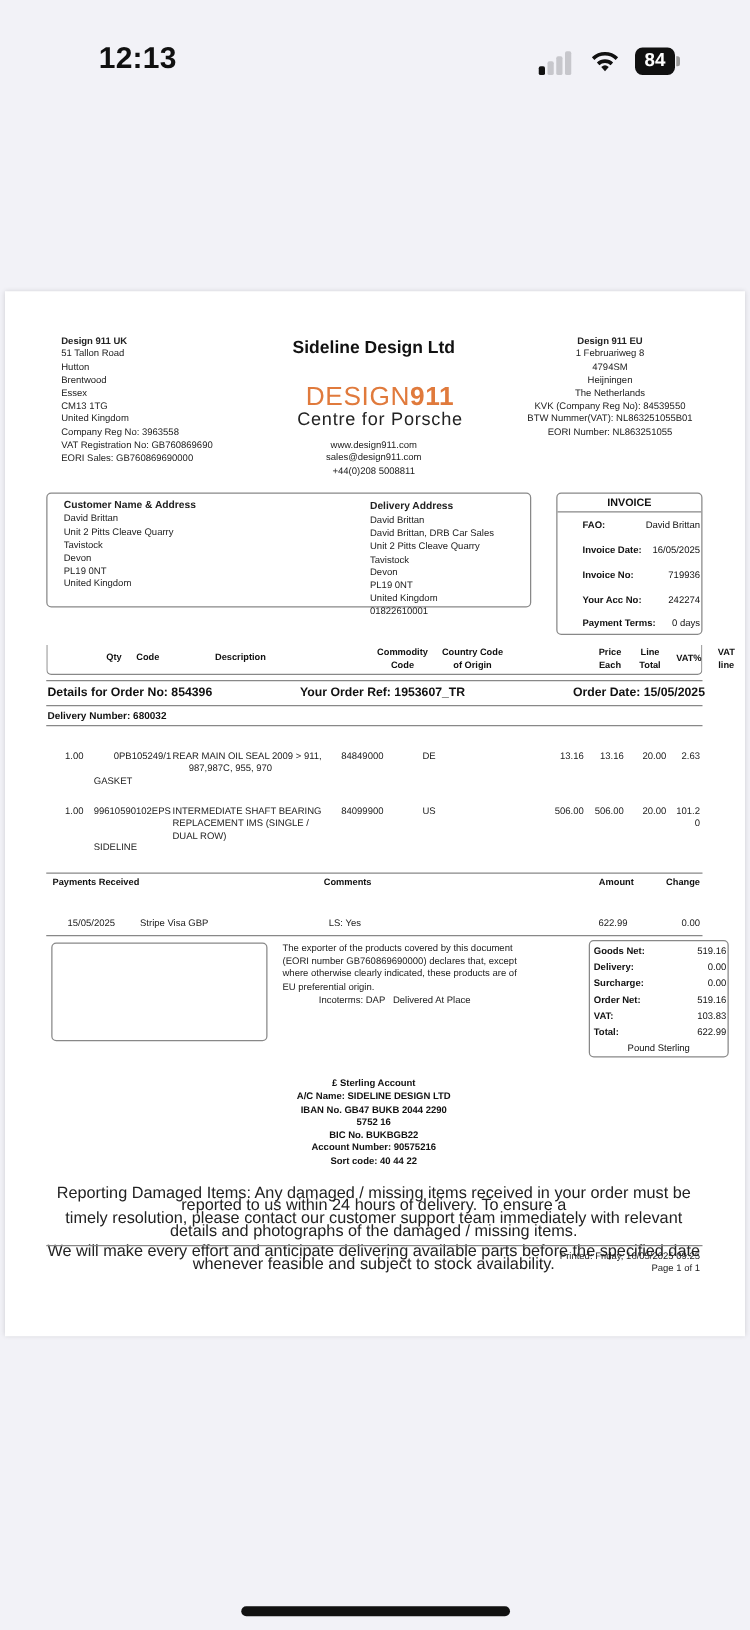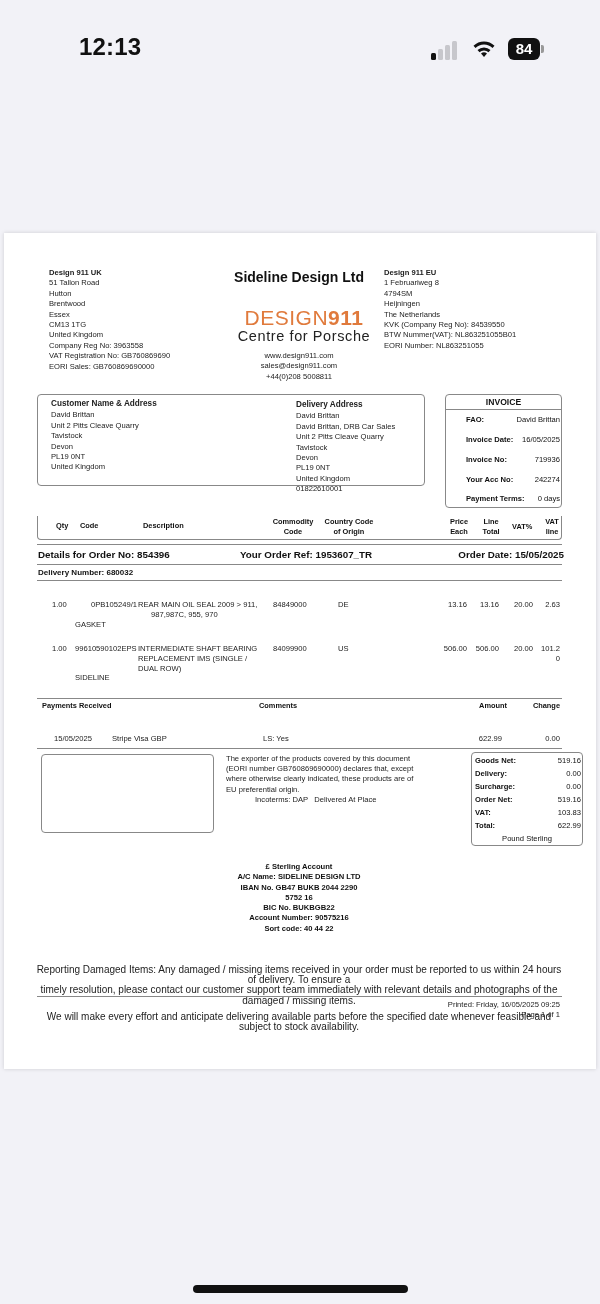--- a/index.html
+++ b/index.html
@@ -19,53 +19,53 @@
 
   
   .doc { position: absolute; left: 4px; top: 233px; width: 592px; height: 836px; background: #fff; box-shadow: 0 0 4px rgba(0,0,0,0.15); }
   .abs { position: absolute; }
   .tiny { font-size: 7.6px; line-height: 10.4px; color: #222; }
   .b { font-weight: 700; }
   .right { text-align: right; }
   .center { text-align: center; }
 
   .uk-addr { left: 45px; top: 35px; width: 180px; }
-  .eu-addr { left: 380px; top: 35px; width: 168px; text-align: left; }
+  .eu-addr { left: 400px; top: 35px; width: 168px; text-align: center; }
   .company { left: 200px; top: 36px; width: 190px; text-align: center; font-size: 14px; font-weight: 700; }
   .logo { left: 212px; top: 74px; width: 176px; text-align: center; }
   .logo-main { font-size: 21px; line-height: 21px; color: #e07a3c; letter-spacing: 0.5px; font-weight: 400; }
   .logo-main b { font-weight: 700; }
   .logo-sub { font-size: 14.5px; line-height: 16px; color: #222; letter-spacing: 0.6px; }
   .contact { left: 200px; top: 118px; width: 190px; text-align: center; }
 
   .box { position: absolute; border: 1px solid #888; border-radius: 4px; }
   .cust-box { left: 33px; top: 161px; width: 388px; height: 92px; }
   .inv-box { left: 441px; top: 161px; width: 117px; height: 114px; }
   .inv-title { position: absolute; left: 0; top: 2px; width: 100%; text-align: center; font-size: 8.6px; font-weight: 700; }
   .inv-sep { position: absolute; left: 0; top: 14px; width: 100%; border-top: 1px solid #888; }
   .inv-row { position: absolute; left: 4px; width: 110px; font-size: 7.6px; }
   .inv-row .lbl { font-weight: 700; position: absolute; left: 16px; }
   .inv-row .val { position: absolute; right: 0; }
 
   .col-head { left: 33px; top: 283px; width: 525px; height: 24px; border: 1px solid #888; border-top: none; border-radius: 0 0 4px 4px; }
-  .ch { position: absolute; font-size: 7.4px; font-weight: 700; line-height: 10px; text-align: center; }
+  .ch { position: absolute; font-size: 7.4px; font-weight: 700; line-height: 10px; text-align: center; margin-left: 29px; }
 
   .hr { position: absolute; border-top: 1px solid #888; }
   .order-line { font-size: 9.8px; font-weight: 700; }
   .row-text { font-size: 7.6px; line-height: 10.2px; color: #222; }
 
   .pay-head { font-size: 7.4px; font-weight: 700; }
   .blank-box { left: 37px; top: 521px; width: 173px; height: 79px; }
   .totals-box { left: 442px; top: 519px; width: 112px; height: 94px; margin-left: 25px; }
   .tot-row { position: absolute; left: 3px; width: 106px; font-size: 7.6px; }
   .tot-row .lbl { position: absolute; left: 0; font-weight: 700; }
   .tot-row .val { position: absolute; right: 0; }
 
   .bank { left: 180px; top: 629px; width: 230px; text-align: center; font-size: 7.6px; line-height: 10.3px; font-weight: 700; color: #111; }
-  .notice { left: 30px; top: 716px; width: 530px; text-align: center; font-size: 10px; line-height: 10.2px; color: #222; margin-top: 16px; }
+  .notice { left: 30px; top: 716px; width: 530px; text-align: center; font-size: 13px; line-height: 10.2px; color: #222; }
 
   .home-indicator { position: absolute; left: 193px; top: 1285px; width: 215px; height: 8px; background: #111; border-radius: 4px; }
 </style>
 </head>
 <body>
 
 <div class="status-bar">
   <div class="sb-time">12:13</div>
   <div class="sb-signal">
     <span class="on" style="left:0;height:7px"></span>

